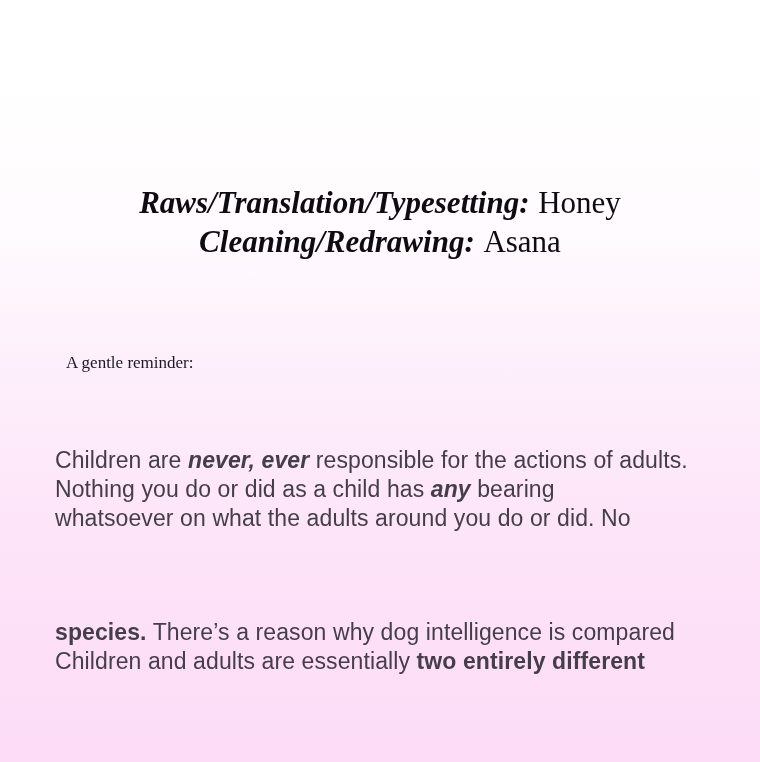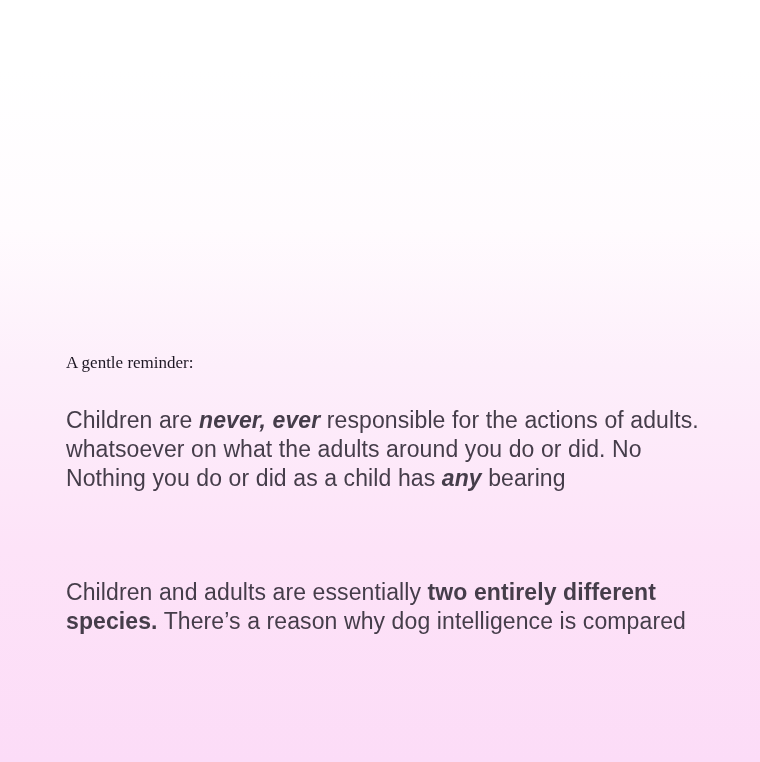--- a/index.html
+++ b/index.html
@@ -51,50 +51,55 @@
     font-family: "Liberation Serif", "DejaVu Serif", serif;
     font-size: 17px;
     font-weight: 400;
     line-height: 30px;
     color: var(--heading-text, #1d1723);
   }
 
   
   .para {
     position: absolute;
-    left: 66px;
+    left: 55px;
     right: 30px;
     font-size: 23px;
     line-height: 29px;
     color: var(--body-text, #453d4a);
     letter-spacing: 0.1px;
+    margin-top: 40px;
   }
   .para-1 { top: 406px; }
   .para-2 { top: 578px; }
   .line { white-space: pre; display: block; }
   .seg-em {
     font-weight: 700;
     font-style: italic;
   }
   .seg-strong {
     font-weight: 700;
   }
 </style>
 </head>
 <body>
 
 <div class="page">
 
+  <div class="credits">
+    <div class="credit-line"><span class="credit-role">Raws/Translation/Typesetting:</span><span class="credit-name">Honey</span></div>
+    <div class="credit-line"><span class="credit-role">Cleaning/Redrawing:</span><span class="credit-name">Asana</span></div>
+  </div>
 
   <div class="reminder-heading">A gentle reminder:</div>
 
   <div class="para para-1">
     <span class="line"><span>Children are </span><span class="seg-em">never, ever</span><span> responsible for the actions of adults.</span></span>
+    <span class="line"><span>Nothing you do or did as a child has </span><span class="seg-em">any</span><span> bearing</span></span>
     <span class="line"><span>whatsoever on what the adults around you do or did. No</span></span>
-    <span class="line"><span>Nothing you do or did as a child has </span><span class="seg-em">any</span><span> bearing</span></span>
   </div>
 
   <div class="para para-2">
+    <span class="line"><span class="seg-strong">species.</span><span> There’s a reason why dog intelligence is compared</span></span>
     <span class="line"><span>Children and adults are essentially </span><span class="seg-strong">two entirely different</span></span>
-    <span class="line"><span class="seg-strong">species.</span><span> There’s a reason why dog intelligence is compared</span></span>
   </div>
 
 </div>
 
 </body></html>

